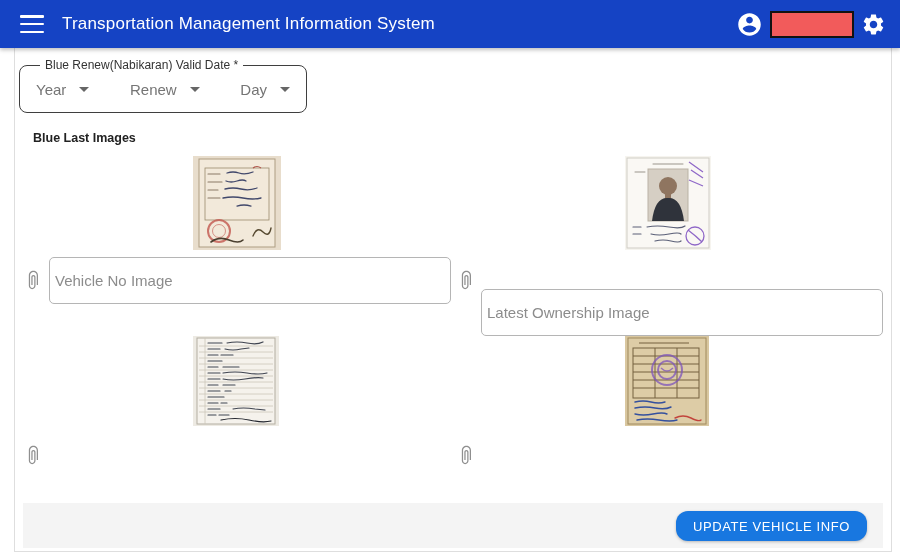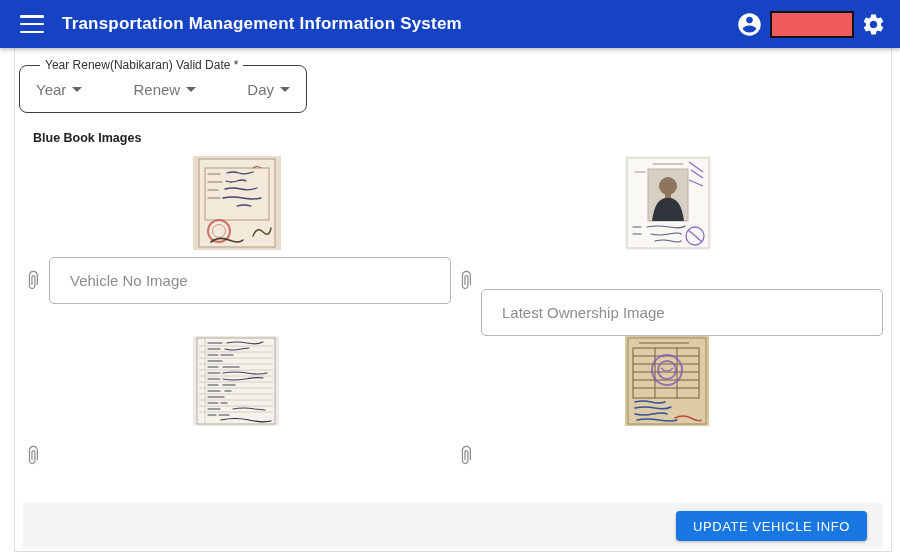--- a/index.html
+++ b/index.html
@@ -6,56 +6,56 @@
   .page{position:relative;width:900px;height:560px;background:#fff;overflow:hidden;
         font-family:"Liberation Sans",sans-serif;}
 
   
   .app-header{position:absolute;top:0;left:0;width:900px;height:48px;background:#1543c4;
     display:flex;align-items:center;box-sizing:border-box;padding:0 14px;
     box-shadow:0 2px 4px rgba(0,0,0,.25);z-index:5;}
   .hamburger{width:24px;height:18px;margin:0 18px 0 6px;display:flex;flex-direction:column;
     justify-content:space-between;cursor:pointer;background:none;border:none;padding:0;}
   .hamburger span{display:block;height:2.5px;background:#fff;border-radius:1px;}
-  .app-title{color:#fff;font-size:17px;font-weight:bold;letter-spacing:.2px;margin:0;text-align:right;}
+  .app-title{color:#fff;font-size:17px;font-weight:normal;letter-spacing:.2px;margin:0;text-align:right;}
   .header-spacer{flex:1;}
   .icon-btn{background:none;border:none;padding:0;cursor:pointer;display:flex;align-items:center;}
   .redaction{width:84px;height:27px;background:#f25b5b;border:2px solid #121212;margin:0 7px;box-sizing:border-box;}
 
   
   .card{position:absolute;left:14px;top:48px;width:876px;height:503px;background:#fff;
     border:1px solid #dedede;border-top:none;box-sizing:content-box;}
 
   
   .date-fieldset{position:absolute;left:4px;top:10px;width:288px;box-sizing:border-box;
     border:1.5px solid #3f3f3f;border-radius:8px;margin:0;padding:6px 16px 14px 16px;}
   .date-fieldset legend{font-size:12px;color:#333;padding:0 5px;margin-left:4px;}
   .selects-row{display:flex;justify-content:space-between;align-items:center;margin-top:3px;}
-  .mui-select{display:flex;align-items:center;gap:6px;color:#757575;font-size:15px;cursor:pointer;}
+  .mui-select{display:flex;align-items:center;gap:13px;color:#757575;font-size:15px;cursor:pointer;}
   .drop-arrow{width:0;height:0;border-left:5px solid transparent;border-right:5px solid transparent;
     border-top:5px solid #666;}
 
   .section-label{position:absolute;left:18px;top:83px;font-size:12.5px;font-weight:600;color:#222;}
 
   
   .thumb{position:absolute;}
   .thumb svg{display:block;}
 
   
   .upload-input{position:absolute;height:47px;width:402px;box-sizing:border-box;
-    border:1px solid #b5b5b5;border-radius:5px;background:#fff;padding:0 20px;
+    border:1px solid #b5b5b5;border-radius:5px;background:#fff;padding:0 5px;
     font-size:15px;color:#444;font-family:"Liberation Sans",sans-serif;outline:none;}
   .upload-input::placeholder{color:#8c8c8c;opacity:1;}
   .clip{position:absolute;width:20px;height:28px;background:none;border:none;padding:0;cursor:pointer;}
   .clip svg{transform:scaleY(-1);}
 
   
   .footer-strip{position:absolute;left:8px;top:455px;width:860px;height:45px;background:#f4f4f4;}
   .update-btn{position:absolute;right:16px;top:8px;height:30px;padding:0 17px;border:none;
-    border-radius:4px;background:#1877e0;color:#fff;font-size:13px;font-weight:500;
+    border-radius:12px;background:#1877e0;color:#fff;font-size:13px;font-weight:500;
     letter-spacing:.6px;font-family:"Liberation Sans",sans-serif;cursor:pointer;
     box-shadow:0 1px 3px rgba(0,0,0,.25);}
 </style>
 </head>
 <body>
 
 <div class="page">
 
   <header class="app-header">
     <button class="hamburger">
@@ -74,38 +74,38 @@
     <button class="icon-btn">
       <svg width="25" height="25" viewBox="0 0 24 24">
         <path fill="#ffffff" d="M19.14 12.94c.04-.3.06-.61.06-.94 0-.32-.02-.64-.07-.94l2.03-1.58c.18-.14.23-.41.12-.61l-1.92-3.32c-.12-.22-.37-.29-.59-.22l-2.39.96c-.5-.38-1.03-.7-1.62-.94l-.36-2.54c-.04-.24-.24-.41-.48-.41h-3.84c-.24 0-.43.17-.47.41l-.36 2.54c-.59.24-1.13.57-1.62.94l-2.39-.96c-.22-.08-.47 0-.59.22L2.74 8.87c-.12.21-.08.47.12.61l2.03 1.58c-.05.3-.09.63-.09.94s.02.64.07.94l-2.03 1.58c-.18.14-.23.41-.12.61l1.92 3.32c.12.22.37.29.59.22l2.39-.96c.5.38 1.03.7 1.62.94l.36 2.54c.05.24.24.41.48.41h3.84c.24 0 .44-.17.47-.41l.36-2.54c.59-.24 1.13-.56 1.62-.94l2.39.96c.22.08.47 0 .59-.22l1.92-3.32c.12-.22.07-.47-.12-.61l-2.01-1.58zM12 15.6c-1.98 0-3.6-1.62-3.6-3.6s1.62-3.6 3.6-3.6 3.6 1.62 3.6 3.6-1.62 3.6-3.6 3.6z"></path>
       </svg>
     </button>
   </header>
 
   <main class="card">
 
     <fieldset class="date-fieldset">
-      <legend>Year Renew(Nabikaran) Valid Date *</legend>
+      <legend>Blue Renew(Nabikaran) Valid Date *</legend>
       <div class="selects-row">
         <div class="mui-select">
           <span>Year</span>
           <i class="drop-arrow"></i>
         </div>
         <div class="mui-select">
           <span>Renew</span>
           <i class="drop-arrow"></i>
         </div>
         <div class="mui-select">
           <span>Day</span>
           <i class="drop-arrow"></i>
         </div>
       </div>
     </fieldset>
 
-    <div class="section-label">Blue Book Images</div>
+    <div class="section-label">Blue Last Images</div>
 
     <div class="thumb" style="left:178px;top:108px;">
       <svg width="88" height="94" viewBox="0 0 88 94">
         <rect width="88" height="94" fill="#e8ddcc"></rect>
         <rect x="6" y="3" width="76" height="88" fill="#f2e9da" stroke="#ad9d82" stroke-width="1"></rect>
         <rect x="12" y="12" width="64" height="52" fill="none" stroke="#9b8a6d" stroke-width="0.8"></rect>
         <g stroke="#8a7b66" stroke-width="1.1" stroke-linecap="round">
           <line x1="15" y1="18" x2="27" y2="18"></line>
             <line x1="15" y1="26" x2="29" y2="26"></line>
           <line x1="15" y1="34" x2="25" y2="34"></line>

